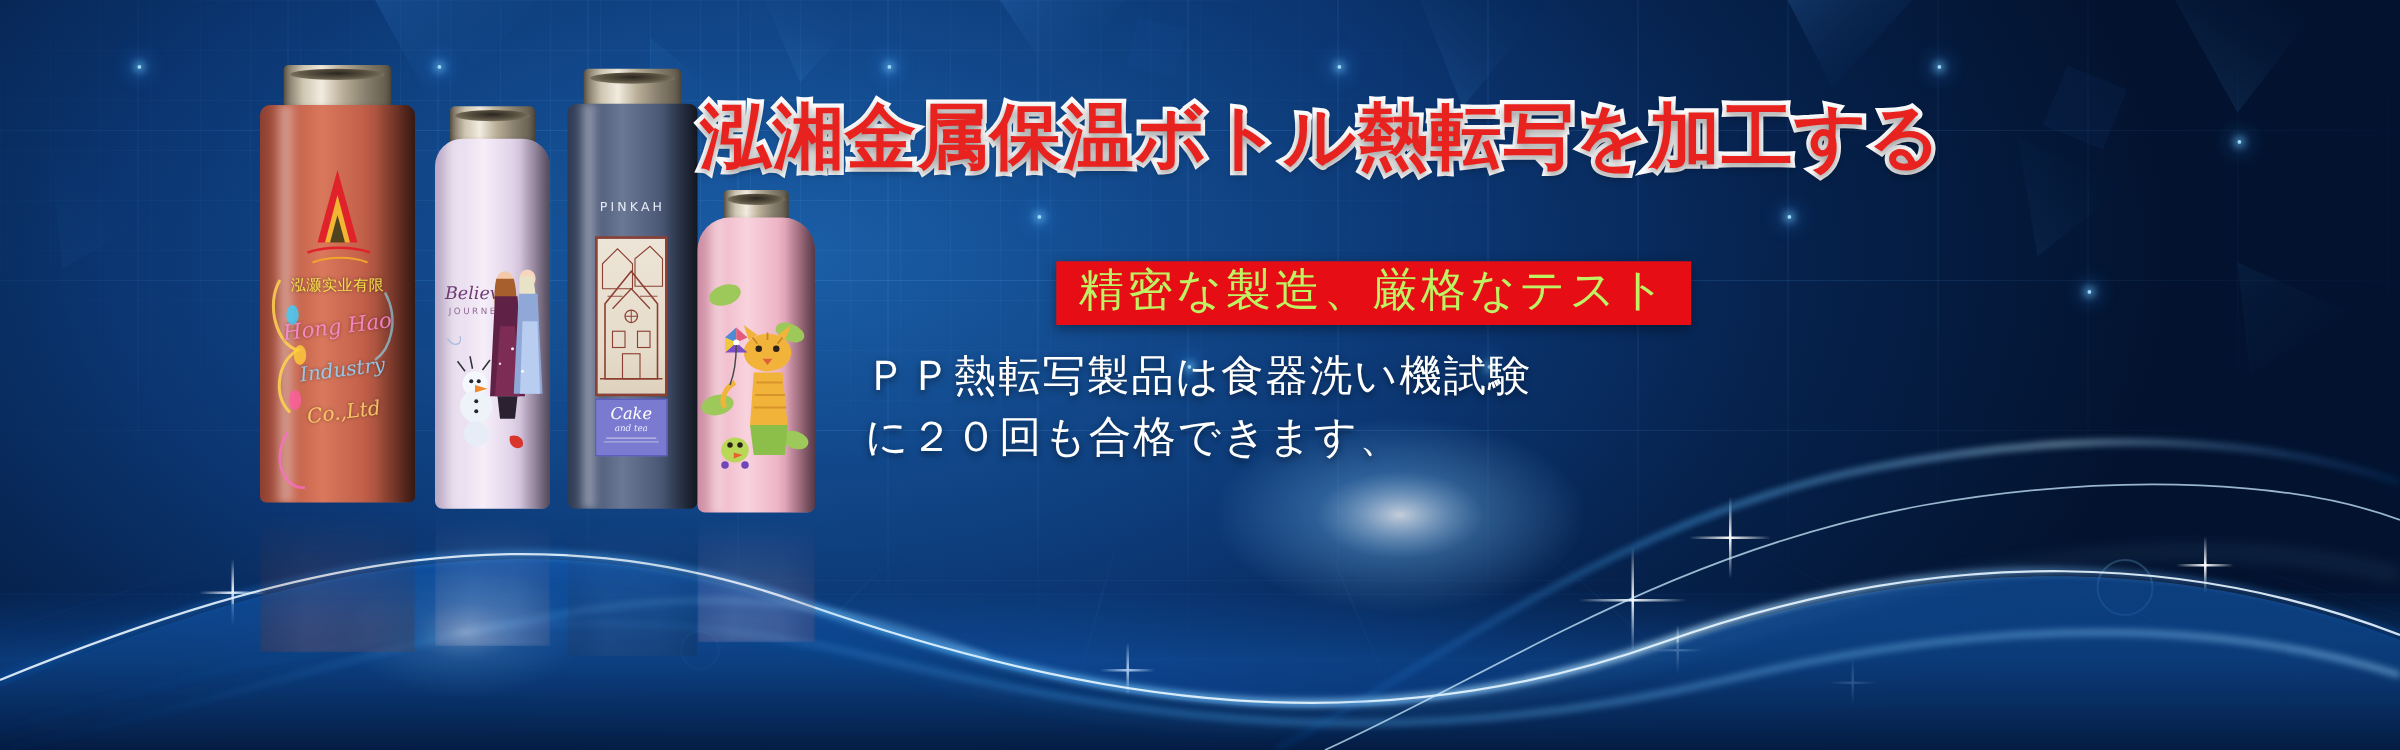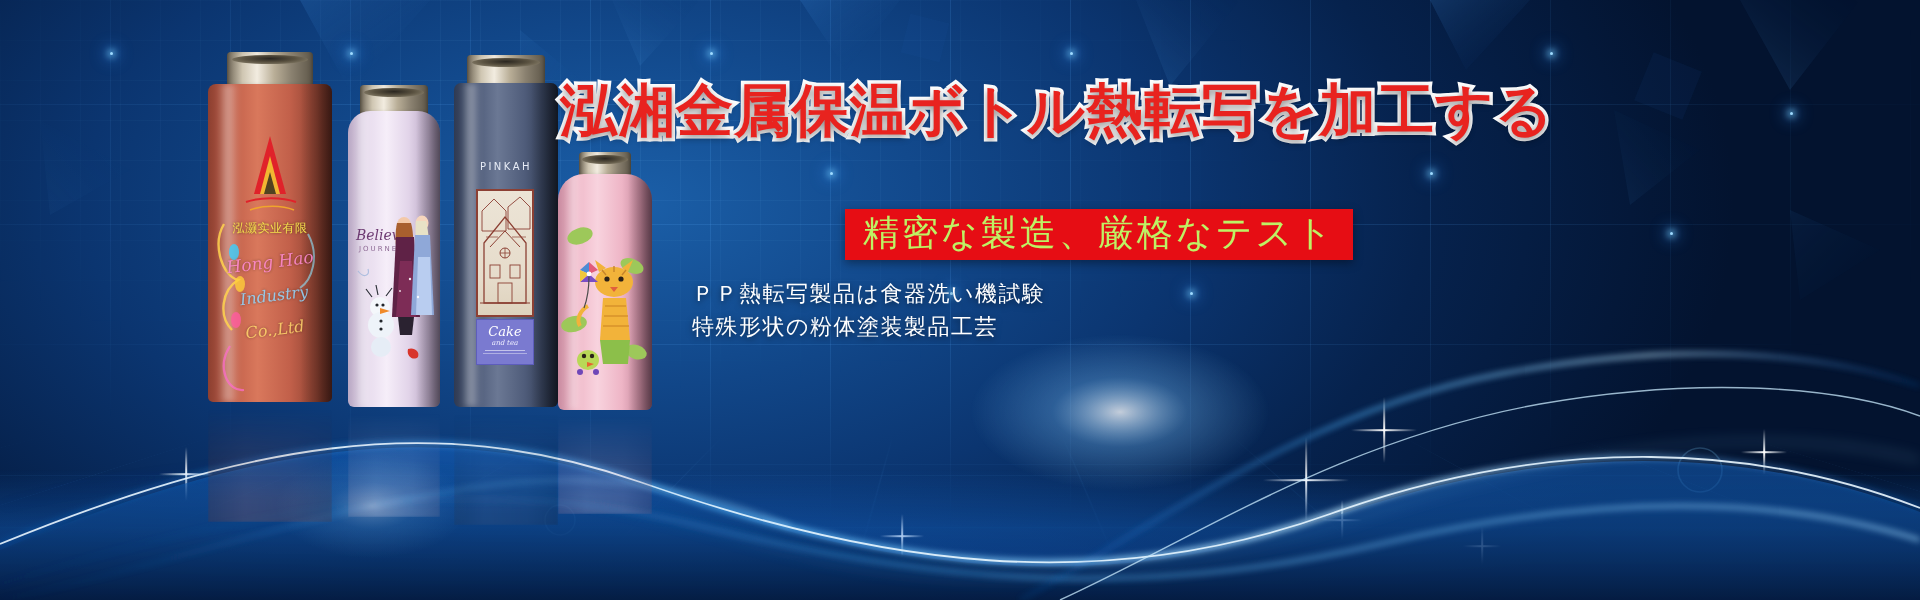--- a/index.html
+++ b/index.html
@@ -109,21 +109,21 @@
     display:block;
     font-family:"DejaVu Sans","Liberation Sans",sans-serif;
     font-size:36px;font-weight:400;color:#bef264;letter-spacing:3px;line-height:1.12;
     white-space:nowrap;
   }
 
   #bodytext{position:absolute;left:12px;top:280px;width:1000px;}
   #bodytext p{
     margin:0 0 5px 0;
     font-family:"DejaVu Sans","Liberation Sans",sans-serif;
-    font-size:22px;line-height:1.28;color:#ffffff;letter-spacing:1.5px;
+    font-size:34px;line-height:1.28;color:#ffffff;letter-spacing:1.5px;
     text-shadow:0 2px 6px rgba(0,0,0,.5);
     white-space:nowrap;
   }
 
   #cta{
     position:absolute;left:163px;top:468px;
     display:flex;align-items:center;justify-content:center;
     width:186px;height:56px;
     background:#fdfdfd;border:none;border-radius:9px;
     cursor:pointer;
@@ -400,18 +400,18 @@
   <div id="copy">
 
     <div id="headline">泓湘金属保温ボトル熱転写を加工する</div>
 
     <div id="subband">
       <span>精密な製造、厳格なテスト</span>
     </div>
 
     <div id="bodytext">
       <p>ＰＰ熱転写製品は食器洗い機試験</p>
-      <p>特殊形状の粉体塗装製品工芸</p>
+      <p>に２０回も合格できます、</p>
     </div>
 
   </div>
 
 </div>
 
 </body></html>

